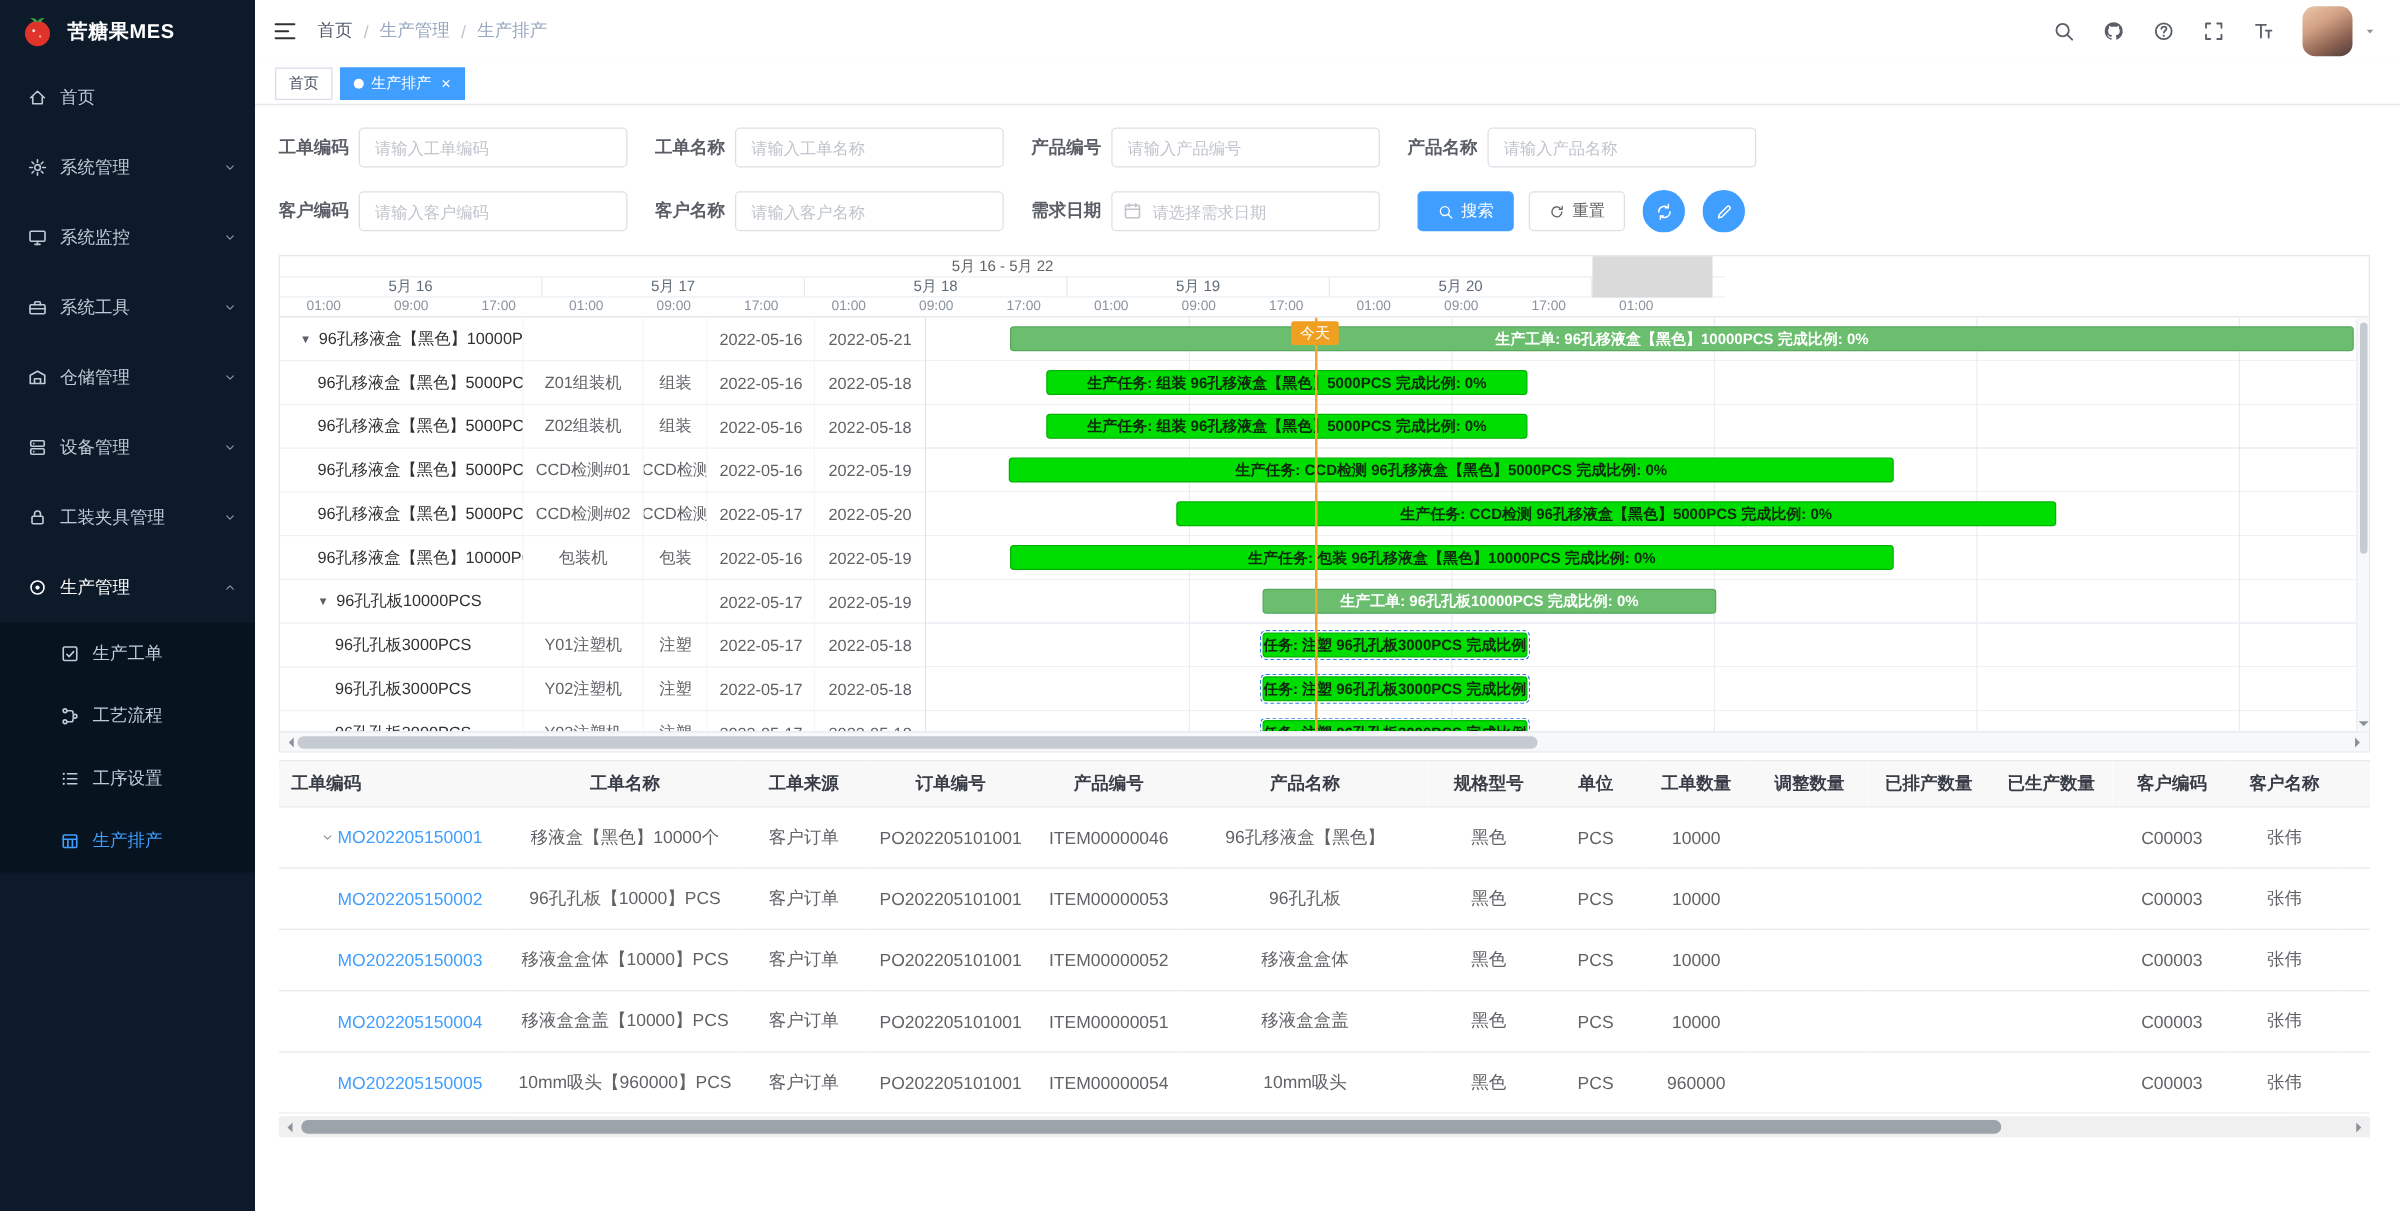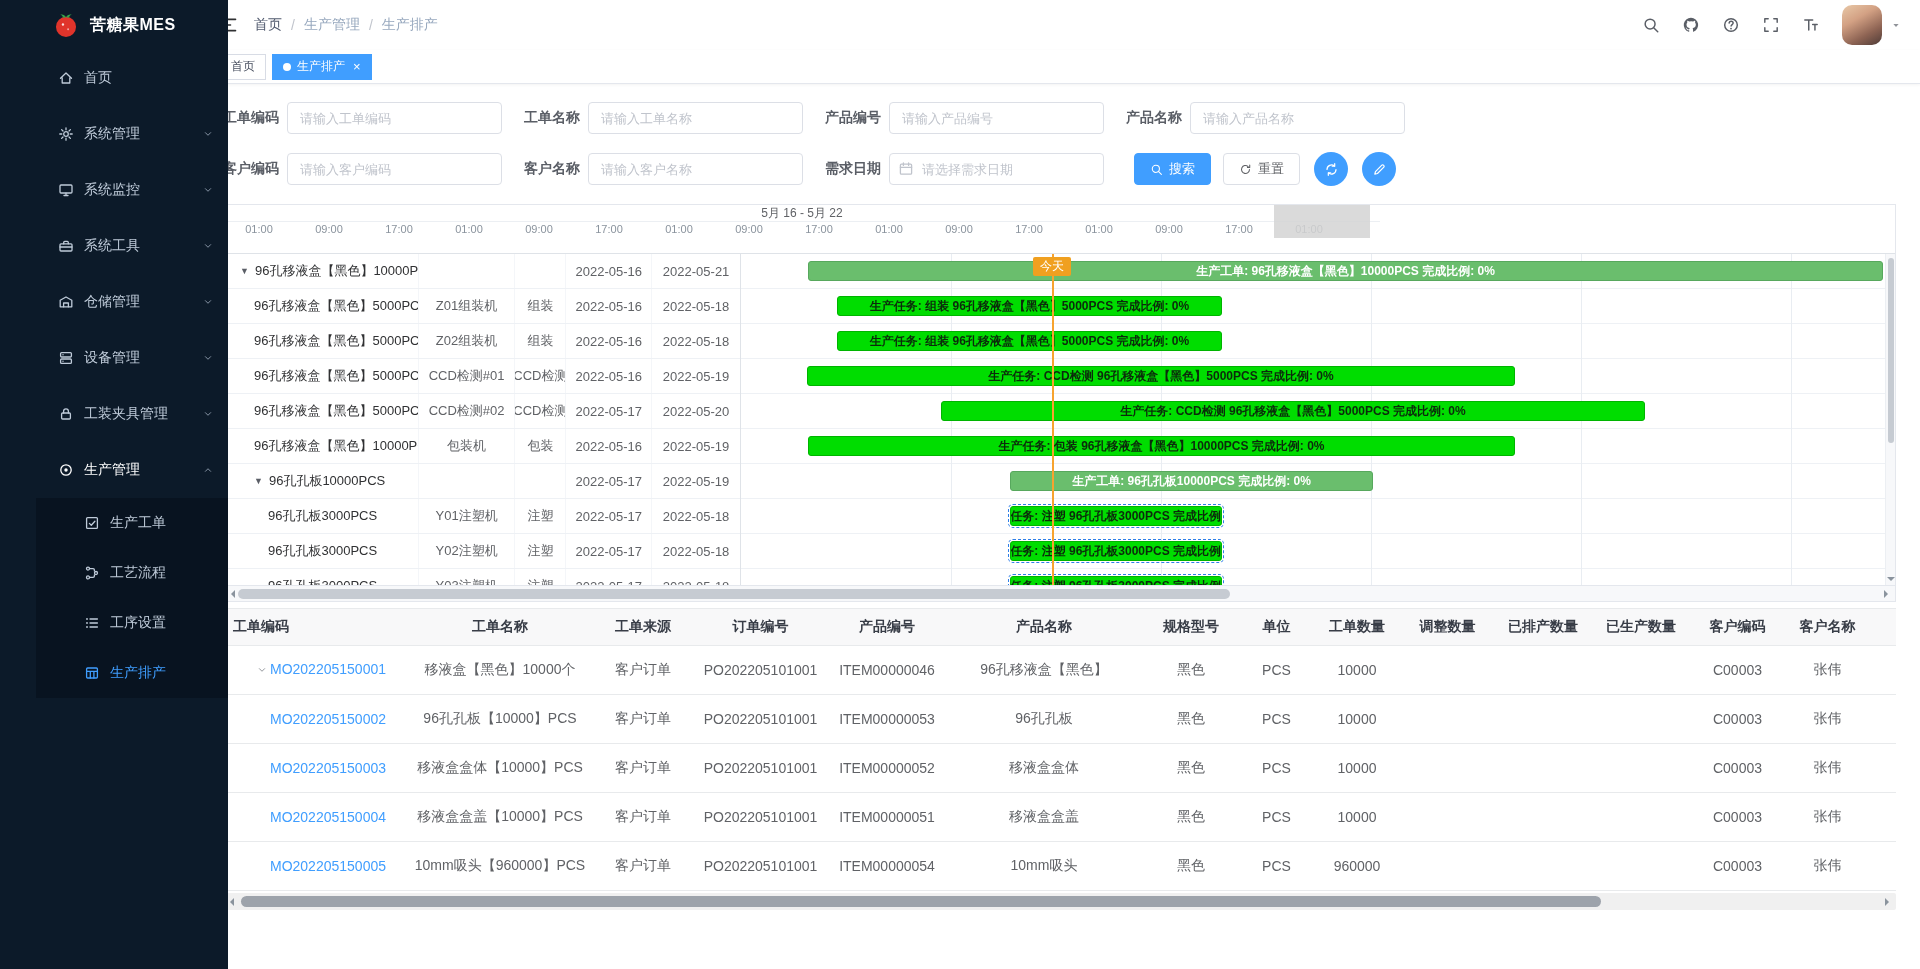--- a/index.html
+++ b/index.html
@@ -1,21 +1,21 @@
 <!DOCTYPE html>
 <html><head>
 <meta charset="utf-8">
 <style>
   * { margin:0; padding:0; box-sizing:border-box; }
   html,body { width:1920px; height:969px; overflow:hidden; }
   body { position:relative; background:#fff; font-family:"Liberation Sans","DejaVu Sans",sans-serif; color:#303133; }
   svg { display:block; }
 
   
-  .sidebar { position:absolute; left:0; top:0; bottom:0; width:228px; background:#0c1a29; z-index:20;padding-left:36px; }
+  .sidebar { position:absolute; left:0; top:0; bottom:0; width:204px; background:#0c1a29; z-index:20; }
   .logo-row { height:50px; display:flex; align-items:center; padding-left:16px; gap:10px; }
   .logo-mark { width:28px; height:28px; }
   .logo-title { color:#fff; font-size:16px; font-weight:700; letter-spacing:.5px; }
   .menu-item { height:56px; display:flex; align-items:center; padding:0 14px 0 22px; gap:10px; color:#bfcbd9; font-size:14px; cursor:pointer; }
   .menu-item .mi-icon { width:16px; height:16px; flex:none; }
   .menu-item .mi-label { flex:1; white-space:nowrap; overflow:hidden; }
   .menu-item .mi-chevron { width:12px; height:12px; color:#8a97a8; }
   .menu-item .mi-chevron svg { width:12px; height:12px; }
   .menu-item.expanded { color:#ffffff; }
   .menu-item .mi-chevron.up { transform:rotate(180deg); }
@@ -440,20 +440,27 @@
               <path d="M3 13l.7-2.8 6.8-6.8a1.2 1.2 0 0 1 1.7 0l.4.4a1.2 1.2 0 0 1 0 1.7L5.8 12.3z"></path>
             </svg>
           </span>
       </button>
     </div>
 
     <div class="gantt">
       <div class="g-header">
         <div class="g-thead">
           <div class="g-range">5月 16 - 5月 22</div>
+          <div class="g-days" id="gantt-days">
+              <div class="g-day" style="left:0px;width:210px">5月 16</div>
+              <div class="g-day" style="left:210px;width:210px">5月 17</div>
+              <div class="g-day" style="left:420px;width:210px">5月 18</div>
+              <div class="g-day" style="left:630px;width:210px">5月 19</div>
+              <div class="g-day" style="left:840px;width:210px">5月 20</div>
+            </div>
           <div class="g-hours" id="gantt-hours">
               <div class="g-hour" style="left:0px;width:70px">01:00</div>
               <div class="g-hour" style="left:70px;width:70px">09:00</div>
               <div class="g-hour" style="left:140px;width:70px">17:00</div>
               <div class="g-hour" style="left:210px;width:70px">01:00</div>
               <div class="g-hour" style="left:280px;width:70px">09:00</div>
               <div class="g-hour" style="left:350px;width:70px">17:00</div>
               <div class="g-hour" style="left:420px;width:70px">01:00</div>
               <div class="g-hour" style="left:490px;width:70px">09:00</div>
               <div class="g-hour" style="left:560px;width:70px">17:00</div>

